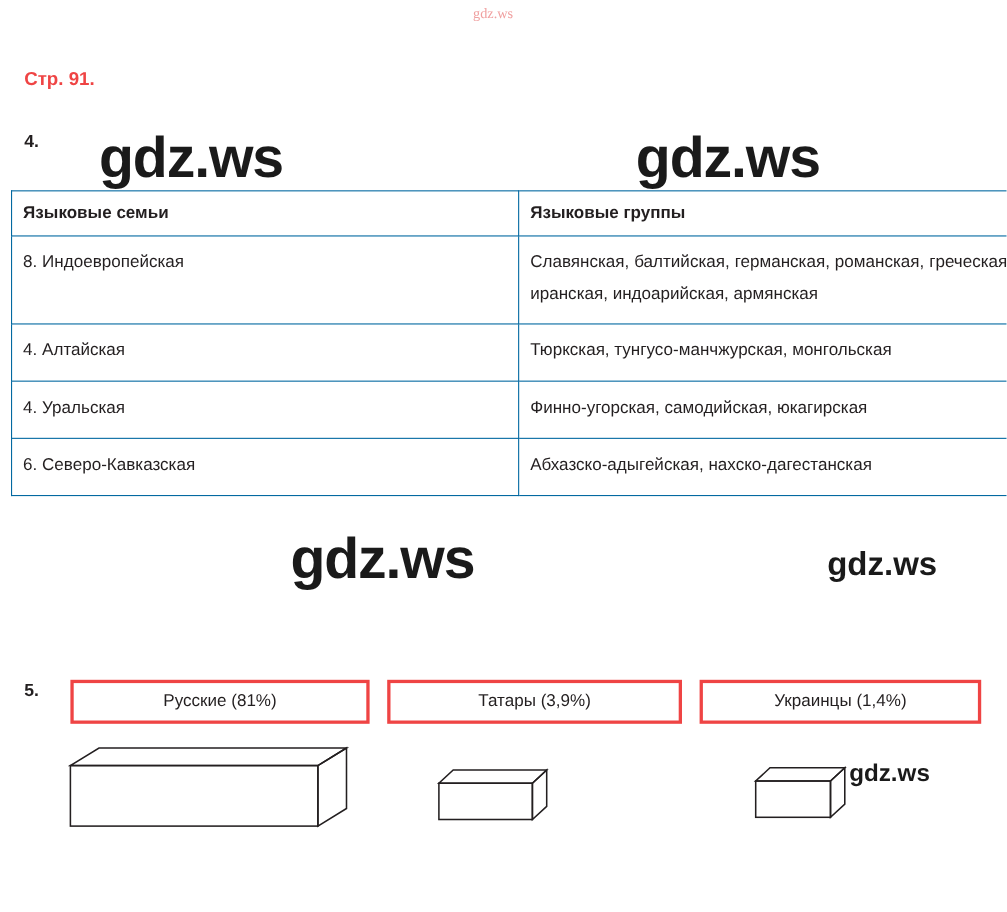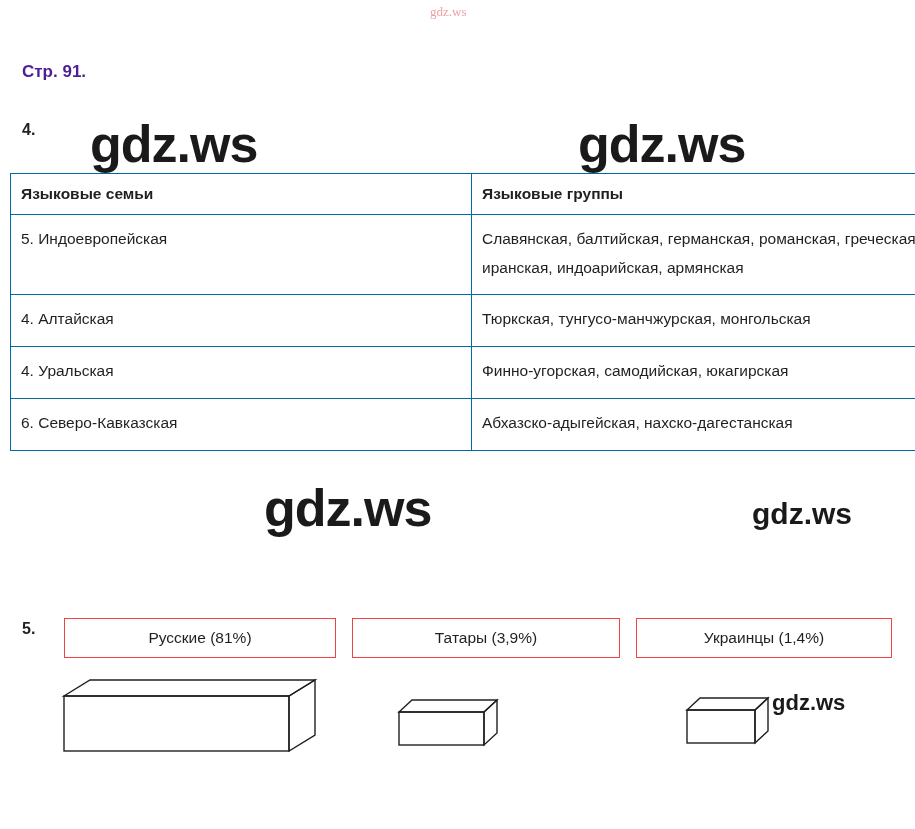--- a/index.html
+++ b/index.html
@@ -59,21 +59,21 @@
     white-space: nowrap;
   }
   .wm-s1 { left: 772px; top: 690px; }
 
   .page-label {
     position: absolute;
     left: 22px;
     top: 62px;
     font-size: 17px;
     font-weight: bold;
-    color: #4c1d95;
+    color: #ef4444;
   }
 
   .task-num {
     position: absolute;
     font-size: 16px;
     font-weight: bold;
     color: #231f20;
   }
   .task-4 { left: 22px; top: 121px; }
   .task-5 { left: 22px; top: 620px; }
@@ -115,21 +115,21 @@
   
   .diagram {
     position: absolute;
     left: 0;
     top: 600px;
     width: 915px;
     height: 200px;
   }
   .bar-label {
     position: absolute;
-    border: 1px solid #ef4444;
+    border: 3px solid #ef4444;
     font-size: 15.5px;
     color: #231f20;
     display: flex;
     align-items: center;
     justify-content: center;
     height: 40px;
     box-sizing: border-box;
   }
   .lbl-1 { left: 64px; top: 18px; width: 272px; }
   .lbl-2 { left: 352px; top: 18px; width: 268px; }
@@ -157,21 +157,21 @@
   <div class="wm-big wm-b1">gdz.ws</div>
   <div class="wm-big wm-b2">gdz.ws</div>
 
   <table class="lang-table">
     <tbody>
       <tr>
         <th class="col-a">Языковые семьи</th>
         <th class="col-b">Языковые группы</th>
       </tr>
       <tr>
-        <td class="col-a">5. Индоевропейская</td>
+        <td class="col-a">8. Индоевропейская</td>
         <td class="col-b just">Славянская, балтийская, германская, романская, греческая, иранская, индоарийская, армянская</td>
       </tr>
       <tr>
         <td class="col-a cell-pad-sm">4. Алтайская</td>
         <td class="col-b just cell-pad-sm">Тюркская, тунгусо-манчжурская, монгольская</td>
       </tr>
       <tr>
         <td class="col-a cell-pad-sm">4. Уральская</td>
         <td class="col-b just cell-pad-sm">Финно-угорская, самодийская, юкагирская</td>
       </tr>

